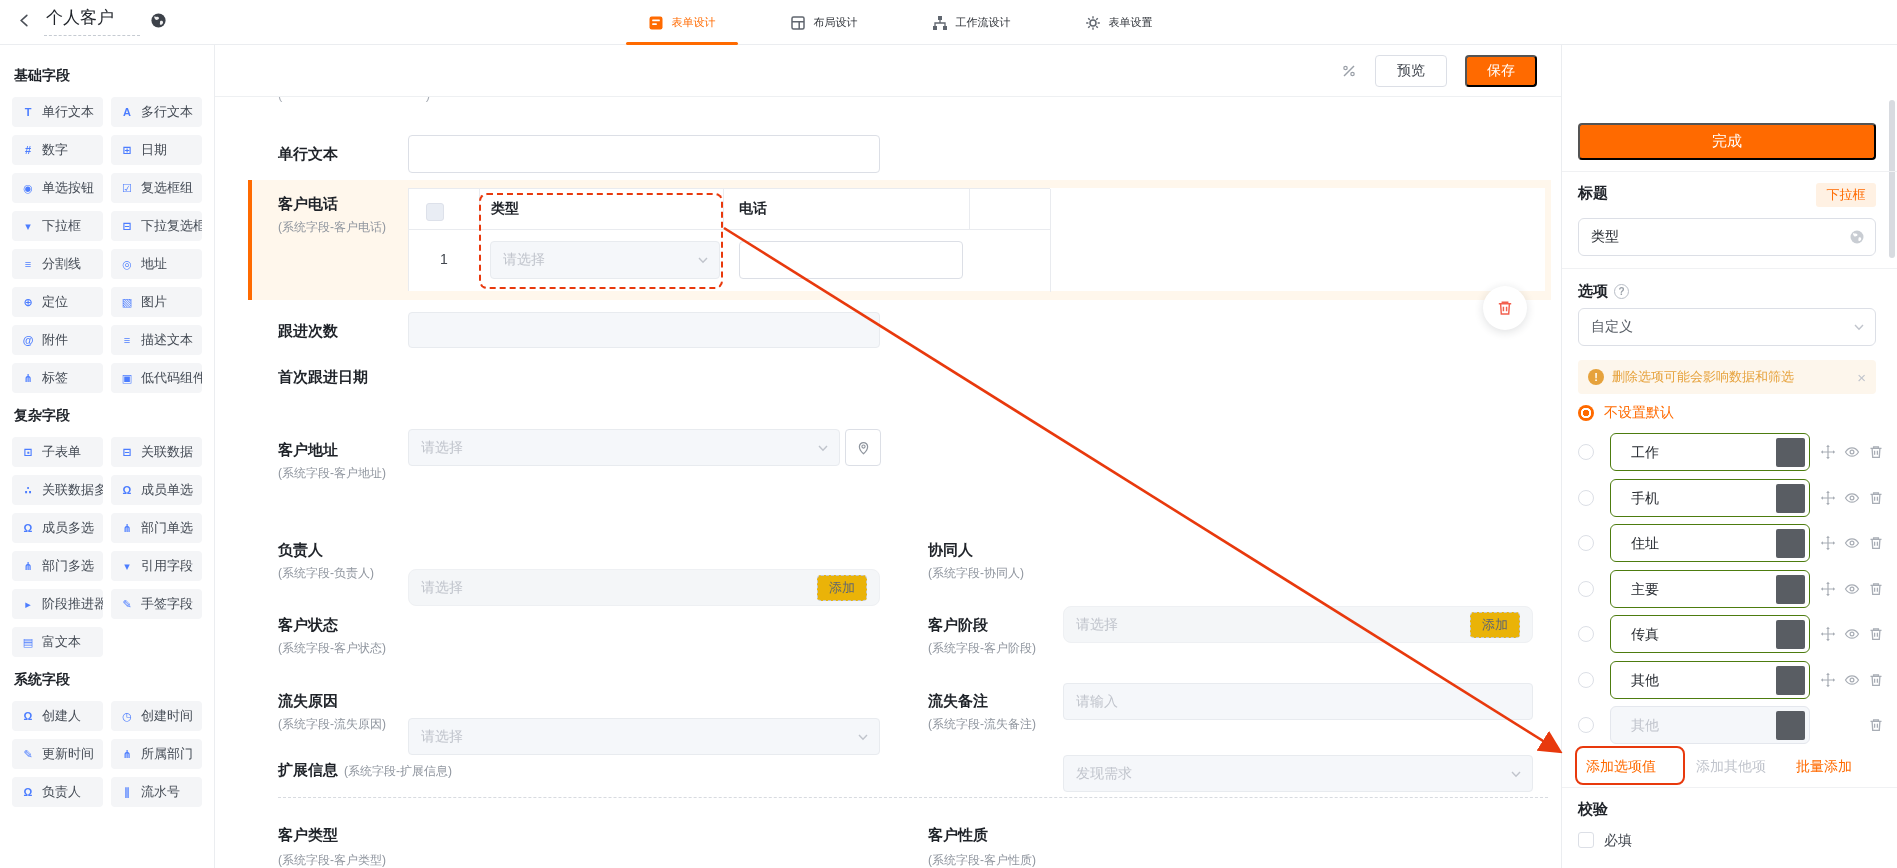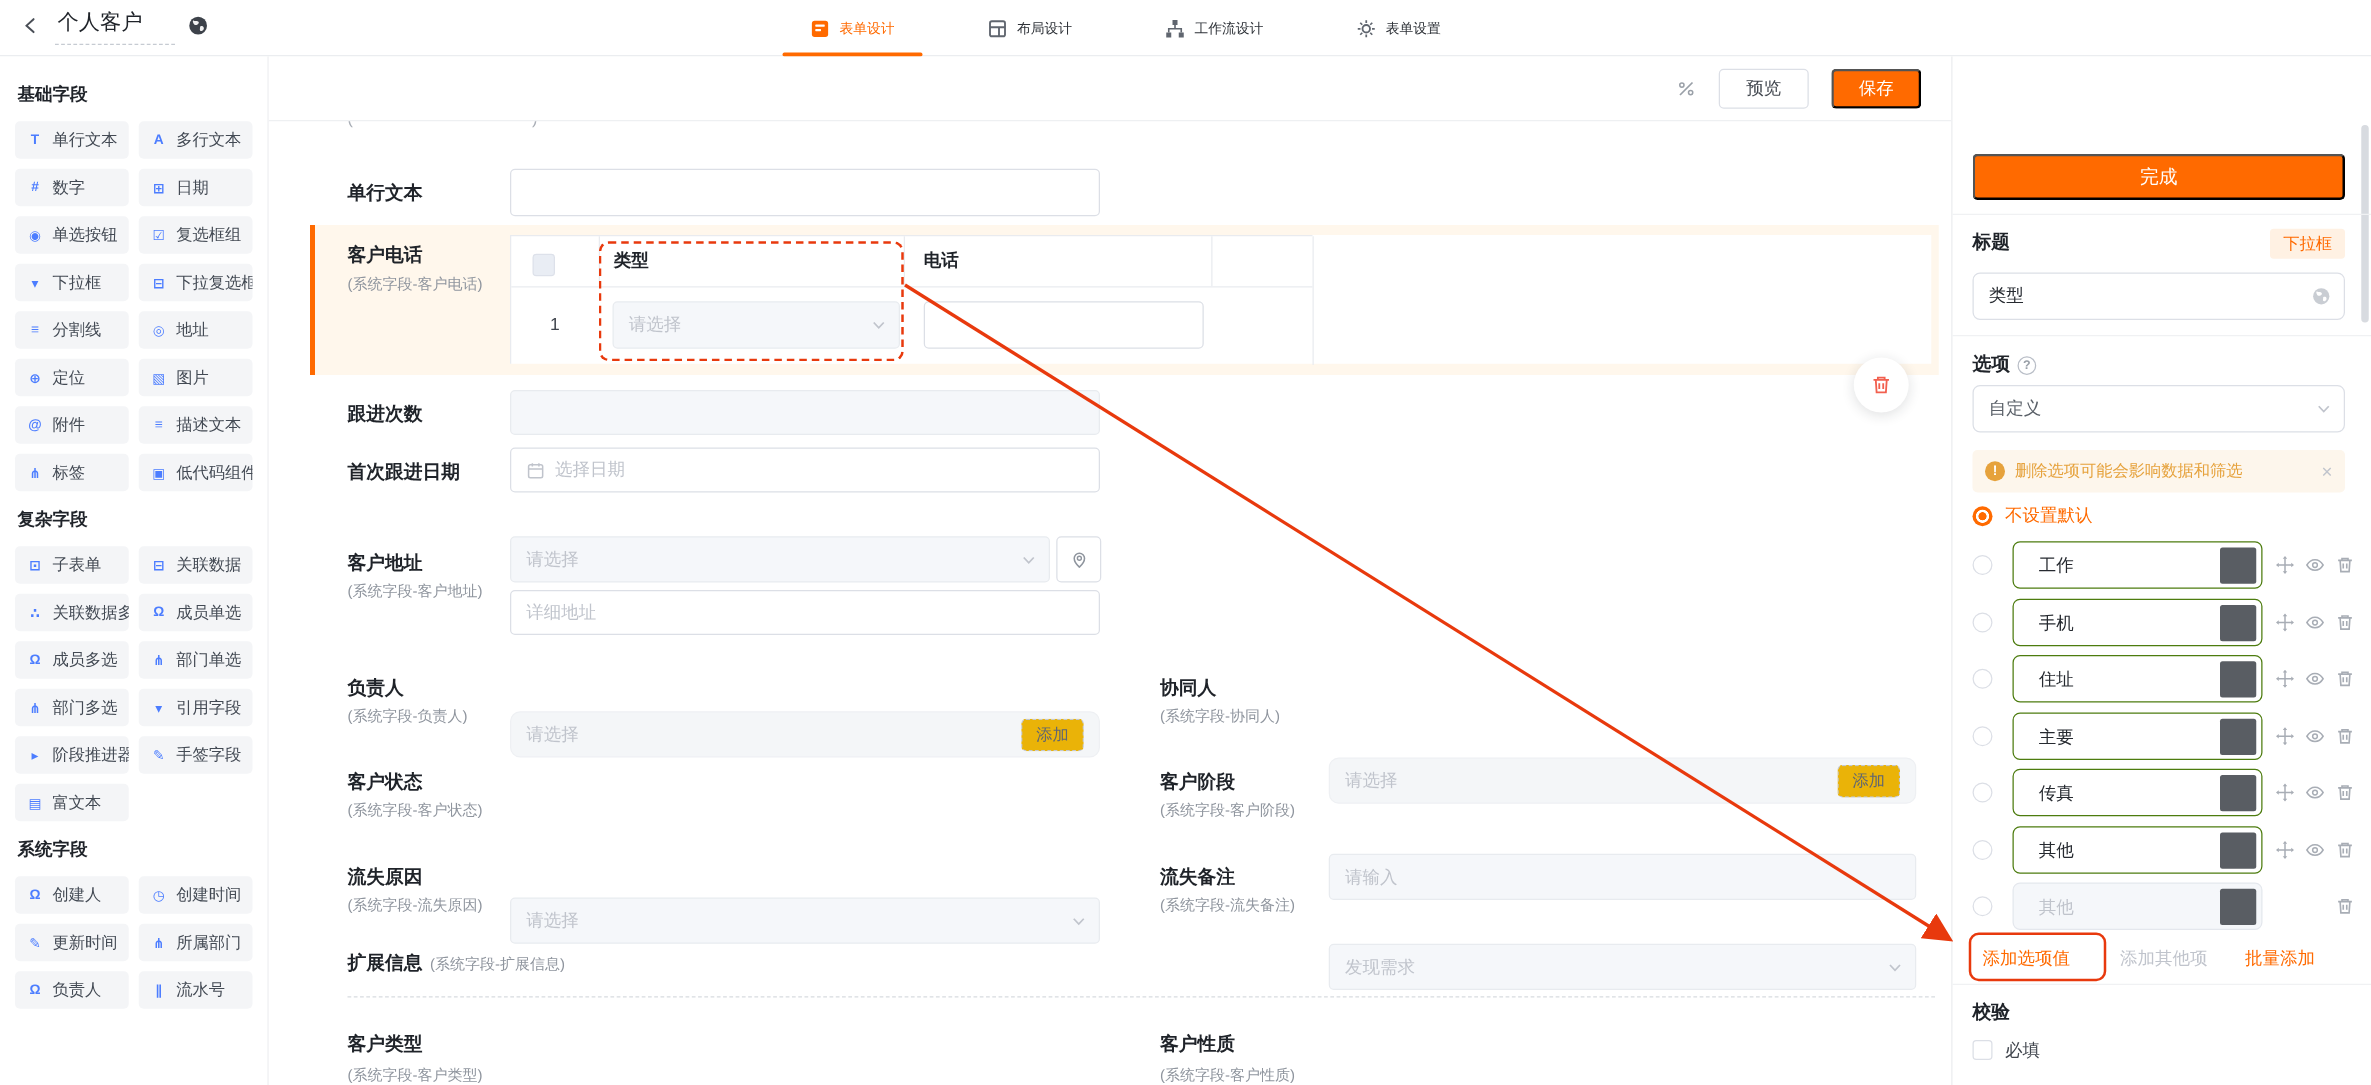--- a/index.html
+++ b/index.html
@@ -360,50 +360,38 @@
             </div>
             <div class="abs winput" style="left:330px;top:52px;width:224px;height:38px"></div>
           </div>
         </div>
       </div>
 
       <div class="abs f-label" style="left:63px;top:225px">跟进次数</div>
       <div class="abs ginput" style="left:193px;top:215px;width:472px;height:36px"></div>
 
       <div class="abs f-label" style="left:63px;top:271px">首次跟进日期</div>
-      <div class="abs winput" style="left:193px;top:261px;width:472px;height:36px">
-        <span style="display:flex">
-            <svg viewBox="0 0 16 16" width="15" height="15">
-              <rect x="2" y="3" width="12" height="11" rx="1.5" fill="none" stroke="#c0c4cc" stroke-width="1.3"></rect>
-              <path d="M2 6.6h12M5.2 1.6v2.8M10.8 1.6v2.8" stroke="#c0c4cc" stroke-width="1.3"></path>
-            </svg>
-          </span>
-        <span>选择日期</span>
-      </div>
 
       <div class="abs f-label" style="left:63px;top:344px">客户地址</div>
       <div class="abs f-sub" style="left:63px;top:368px">(系统字段-客户地址)</div>
       <div class="abs sel" style="left:193px;top:332px;width:432px;height:37px">
         <span>请选择</span>
         <span class="chev">
             <svg viewBox="0 0 12 12" width="12" height="12">
               <path d="M2 4l4 4.2L10 4" fill="none" stroke="#c0c4cc" stroke-width="1.4"></path>
             </svg>
           </span>
       </div>
       <div class="abs winput" style="left:630px;top:332px;width:36px;height:37px;justify-content:center;padding:0">
         <span style="display:flex">
             <svg viewBox="0 0 16 16" width="15" height="15">
               <path d="M8 14.6S3.6 10.8 3.6 7.1a4.4 4.4 0 118.8 0c0 3.7-4.4 7.5-4.4 7.5z" fill="none" stroke="#8f959e" stroke-width="1.3"></path>
               <circle cx="8" cy="7" r="1.7" fill="none" stroke="#8f959e" stroke-width="1.2"></circle>
             </svg>
           </span>
-      </div>
-      <div class="abs winput" style="left:193px;top:375px;width:472px;height:36px">
-        <span>详细地址</span>
       </div>
 
       <div class="abs f-label" style="left:63px;top:444px">负责人</div>
       <div class="abs f-sub" style="left:63px;top:468px">(系统字段-负责人)</div>
       <div class="abs pill" style="left:193px;top:435px;width:472px;height:37px">
         <span>请选择</span>
         <button class="add-btn">添加</button>
       </div>
       <div class="abs f-label" style="left:713px;top:444px">协同人</div>
       <div class="abs f-sub" style="left:713px;top:468px">(系统字段-协同人)</div>

